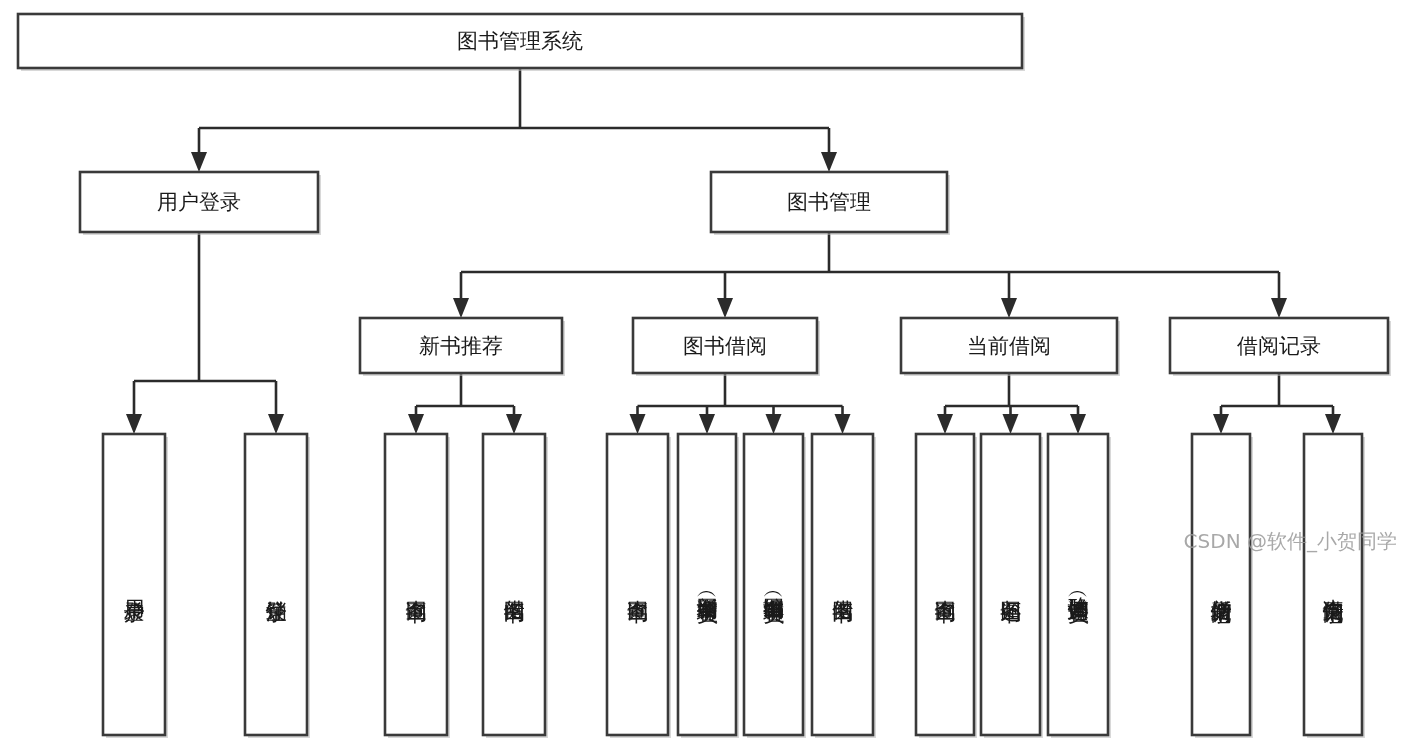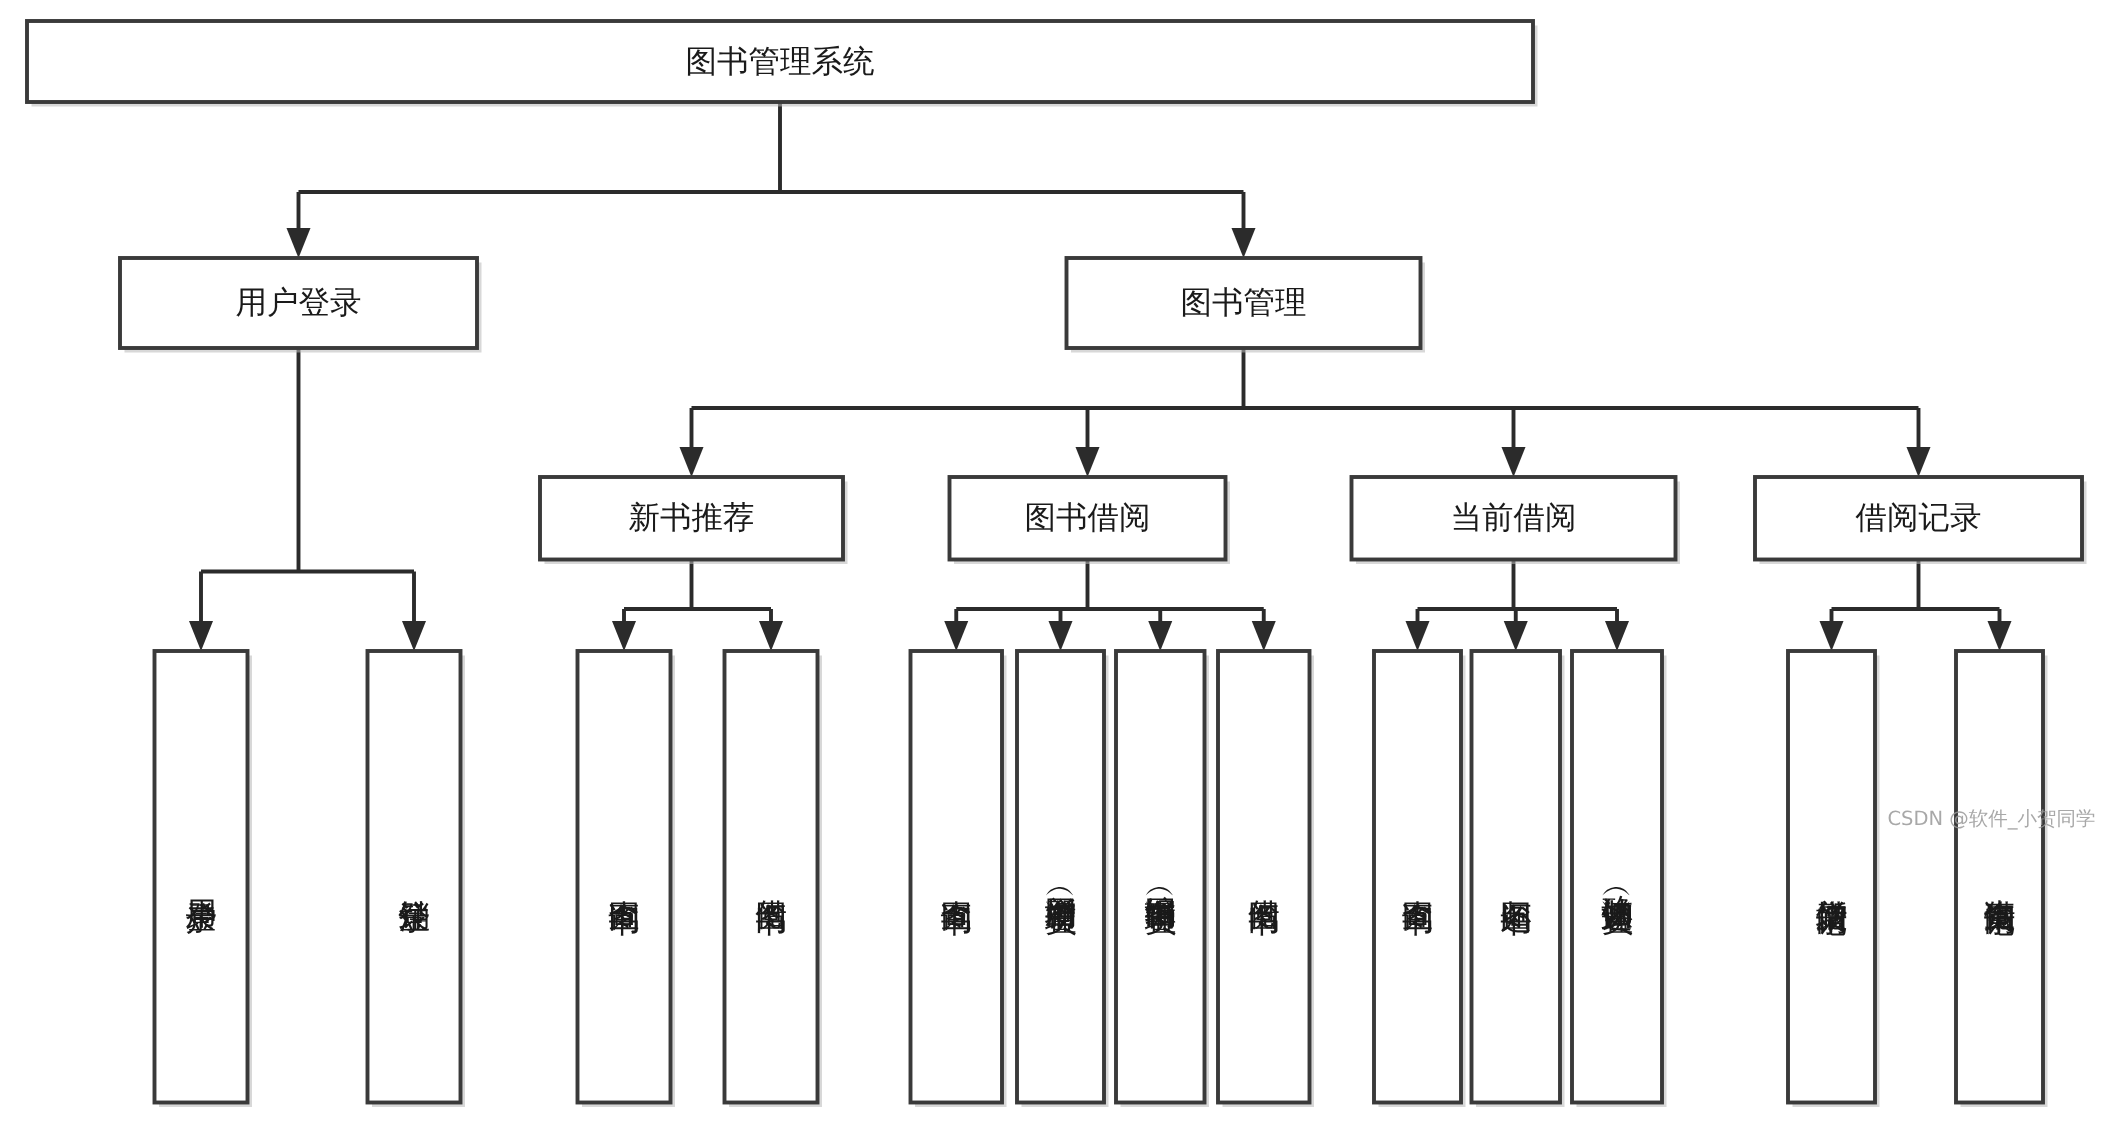--- a/index.html
+++ b/index.html
@@ -69,21 +69,21 @@
     justify-content: center;
     text-align: center;
     white-space: nowrap;
     pointer-events: none;
   }
   .watermark {
     position: absolute;
     right: 8px;
     bottom: 4px;
     font-family: "DejaVu Sans", "Liberation Sans", sans-serif;
-    font-size: 13px;
+    font-size: 20px;
     color: #9a9a9a;
     opacity: 0.85;
     white-space: nowrap;
   }
 </style>
 </head>
 <body>
 
 <div id="diagram-root">
 

